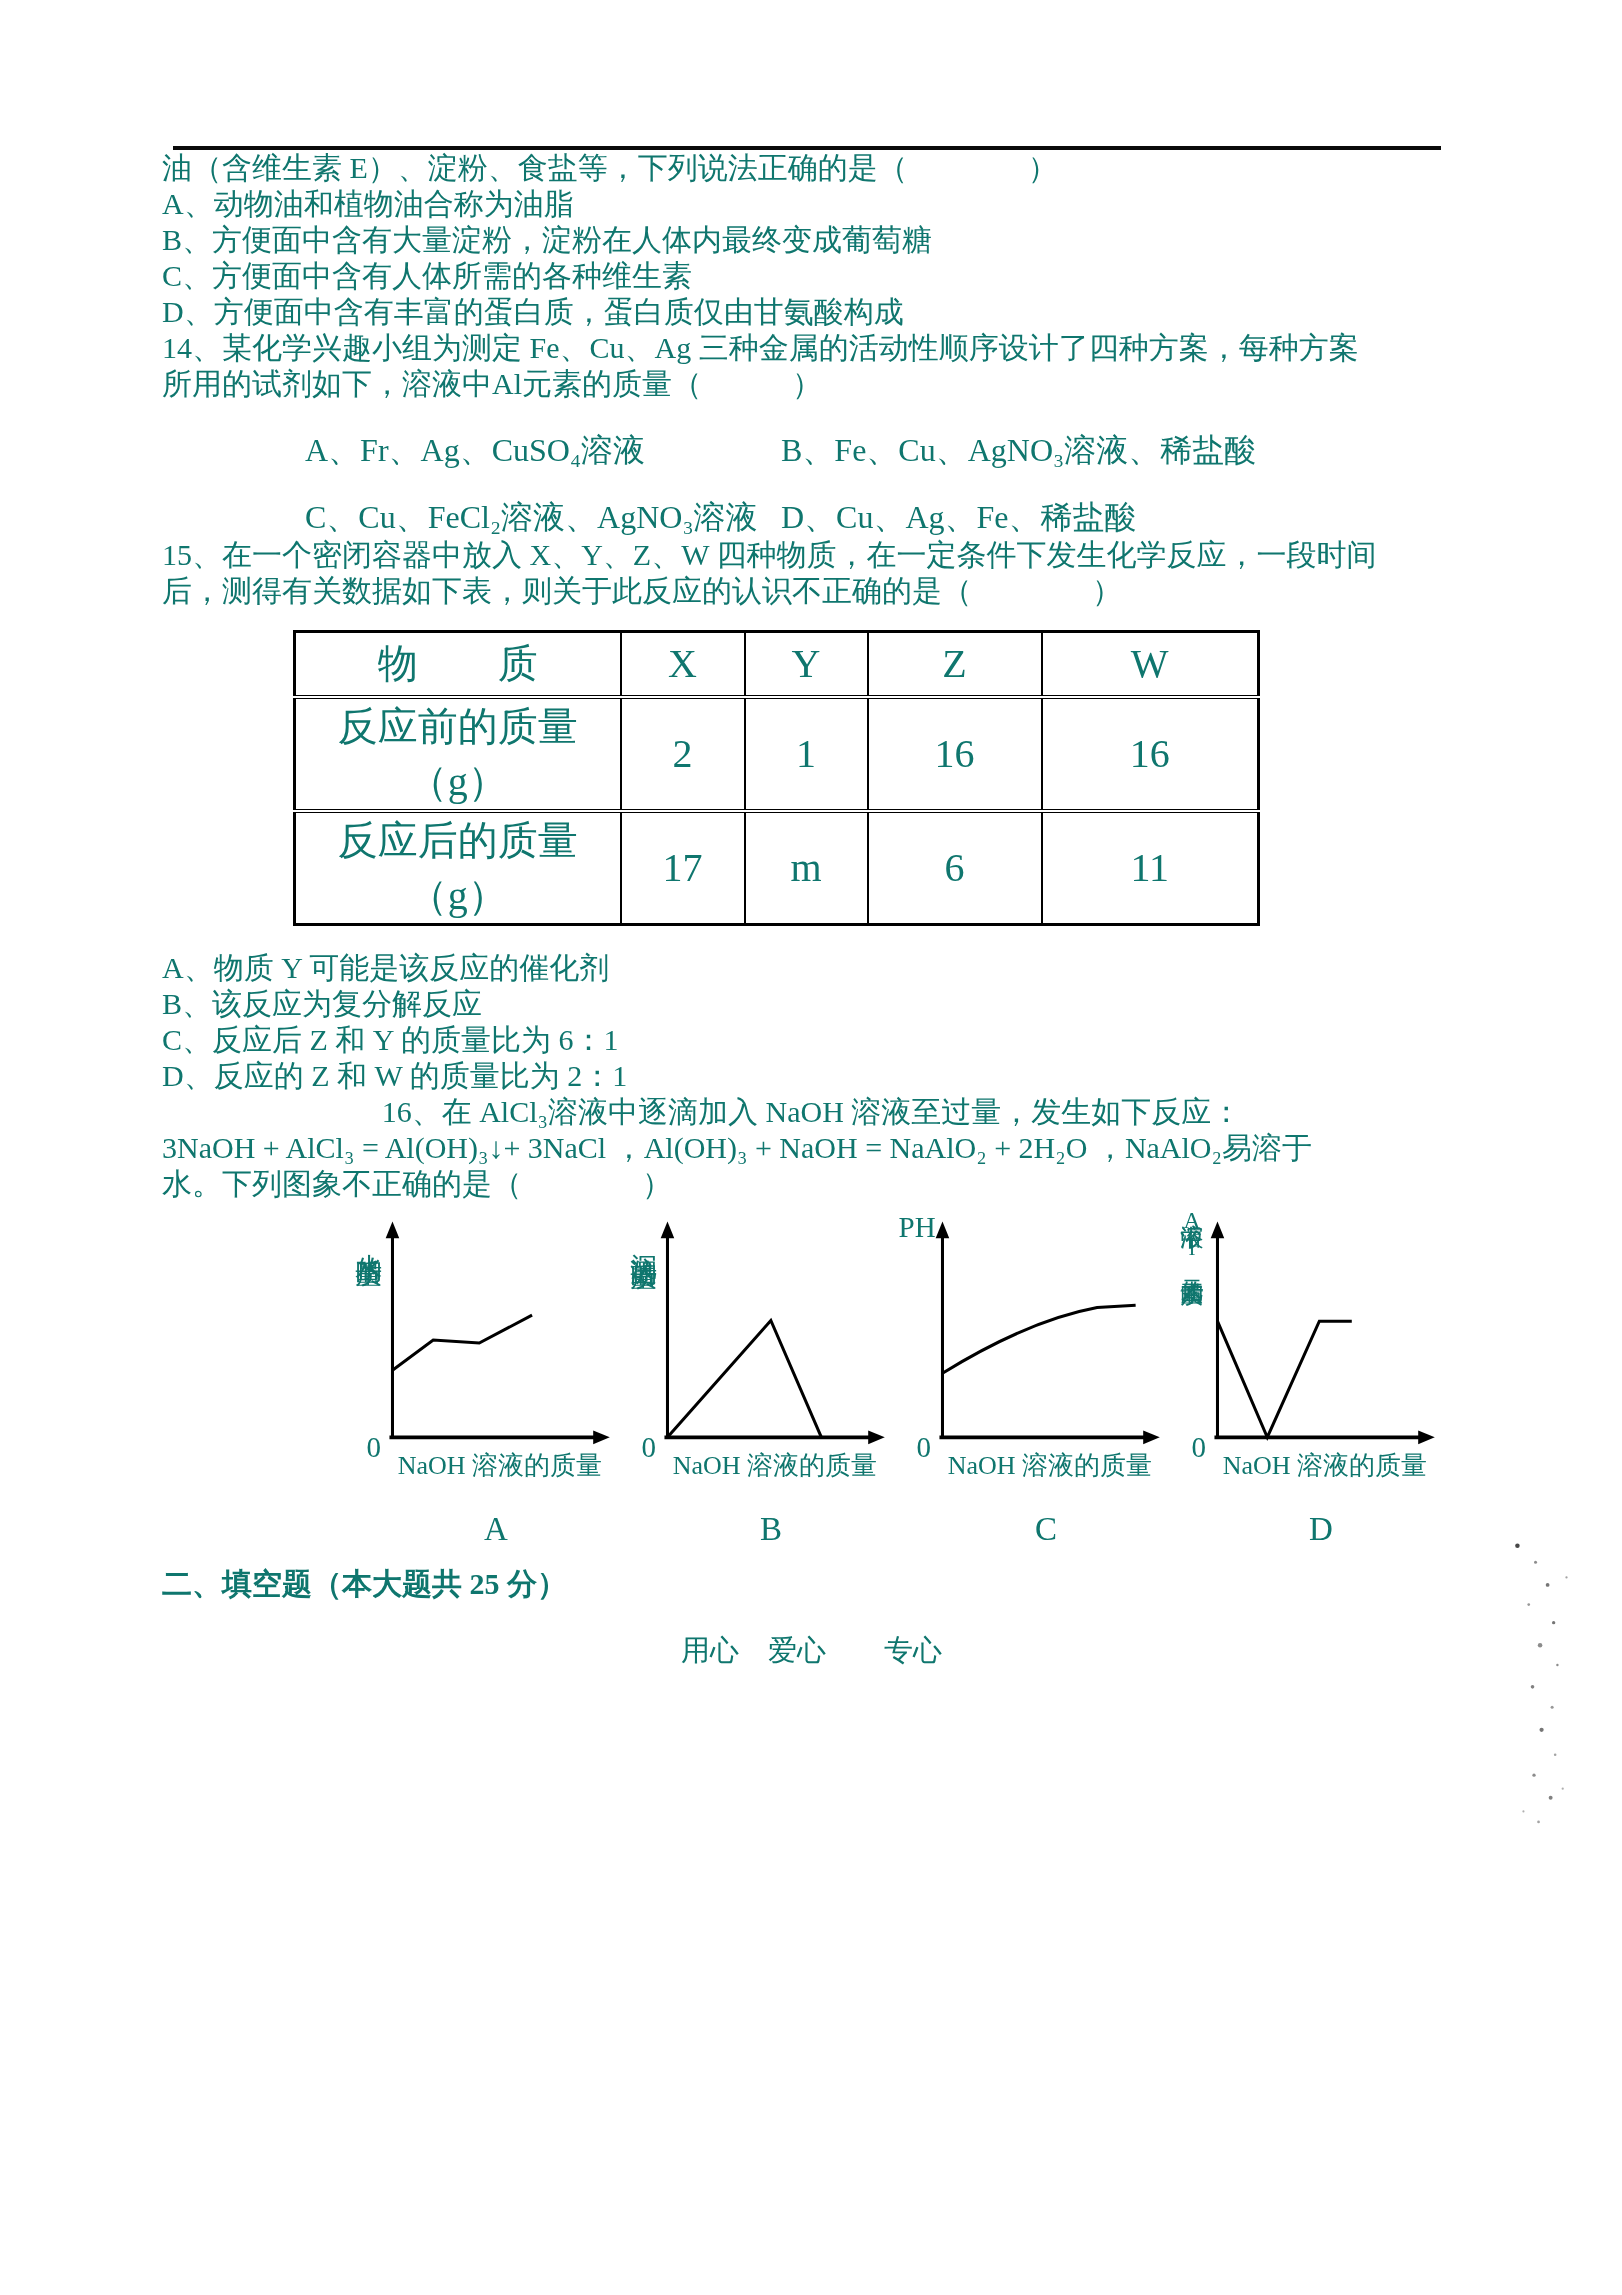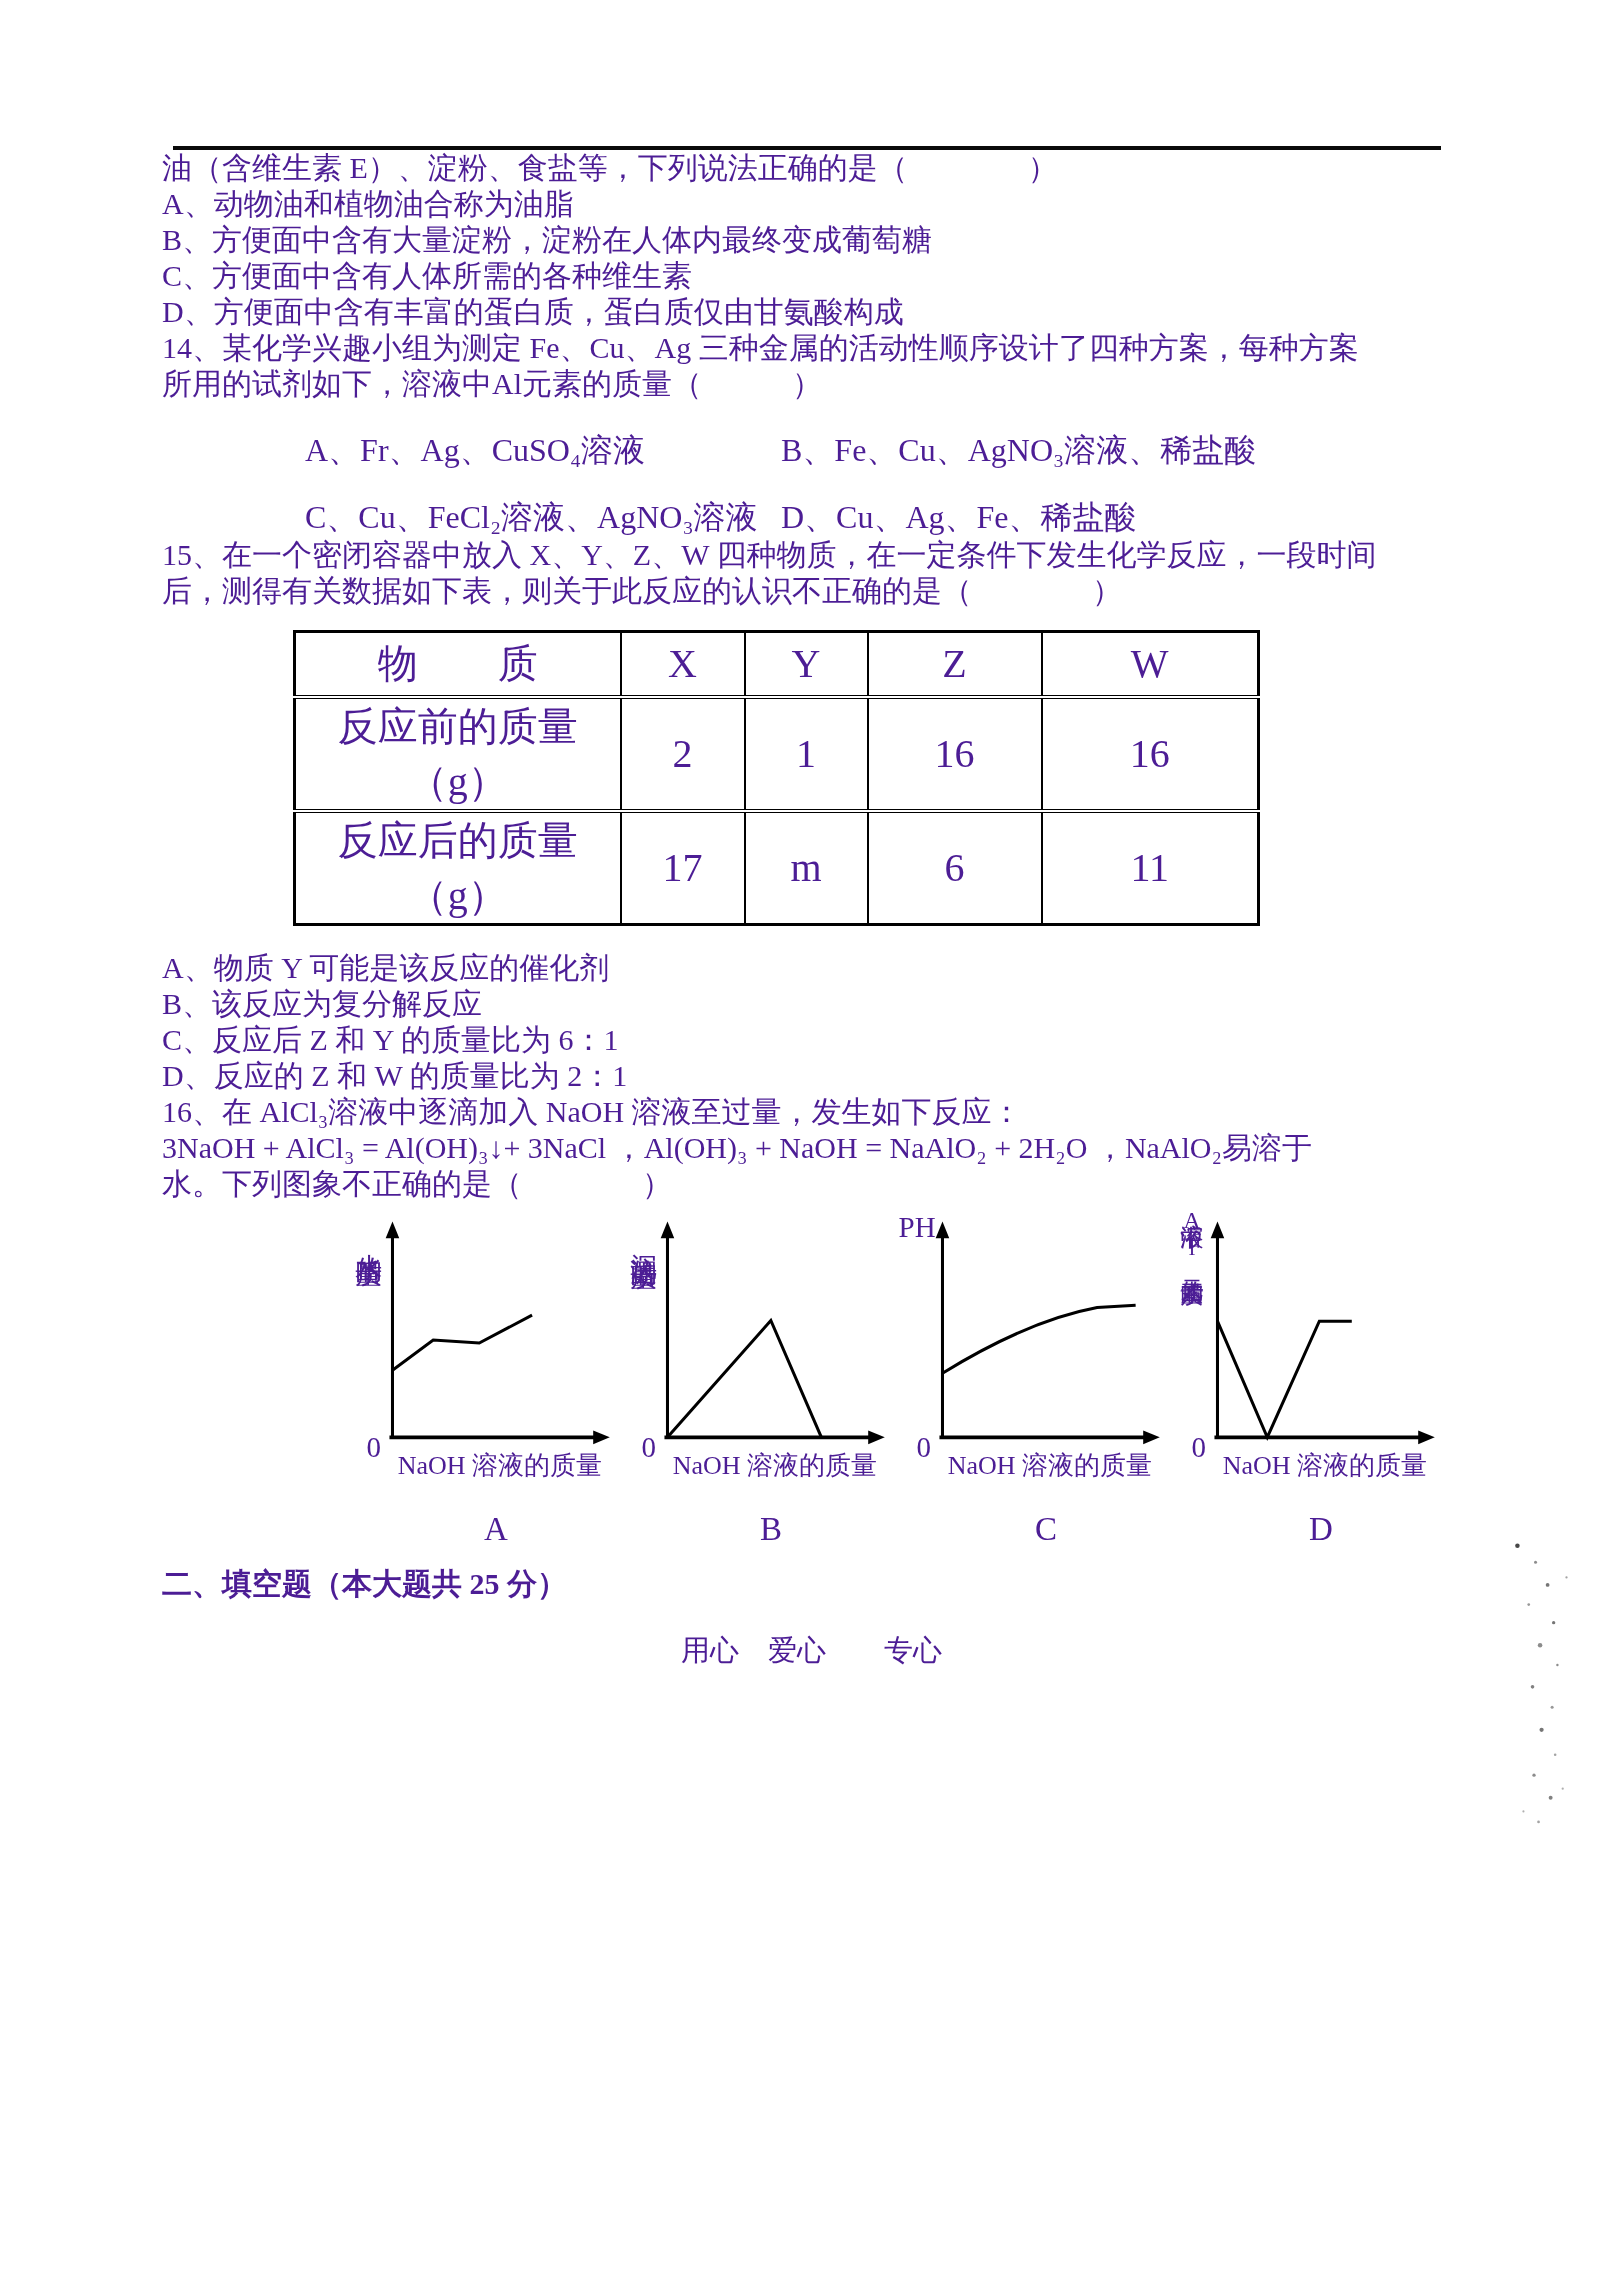--- a/index.html
+++ b/index.html
@@ -2,21 +2,21 @@
 <html style="font-size:12px"><head>
 <meta charset="utf-8">
 <style>
   html,body{margin:0;padding:0;background:#ffffff;}
   #page{
     position:relative;
     width:1623px;height:1828px;
     background:#ffffff;
     overflow:hidden;
     font-family:"Liberation Serif","DejaVu Serif",serif;
-    color:#4c1d95;
+    color:#0f766e;
   }
   .content{padding:0 162px;}
   #rule{margin:146px 0 0 11.3px;width:1268px;height:0;border-top:4.5px solid #0a0a0a;}
   p.t{margin:0;font-size:30px;line-height:1.2;white-space:pre;}
   .lead{margin-top:53px;}
   .opt{margin-left:143px;}
   .o1{margin-top:47px;}
   .og{margin-top:24px;}
   .q14l1{margin-top:30px;}
   .cont{margin-top:24px;}
@@ -33,21 +33,21 @@
   table.dat td{
     border:2.3px solid #000;
     text-align:center;
     height:62px;
     padding:0;
   }
   table.dat tr.hd td{border-bottom:4.5px double #000;}
   table.dat tr.r1 td{border-bottom:4.5px double #000;}
   table.dat{border:3px solid #000;}
   .q15opt{margin-left:155px;}
-  .q16l1{margin-top:26.4px;}
+  .q16l1{margin-top:26.4px;text-align:center;}
   .eq{margin-top:39px;margin-left:6px;}
   .q16l3{margin-top:34px;}
   
   .graphrow{
     display:flex;
     gap:9px;
     margin:9px 0 0 185px;
   }
   .graph{position:relative;width:266px;height:355px;flex:0 0 266px;}
   .graph svg{position:absolute;left:0;top:0;}

